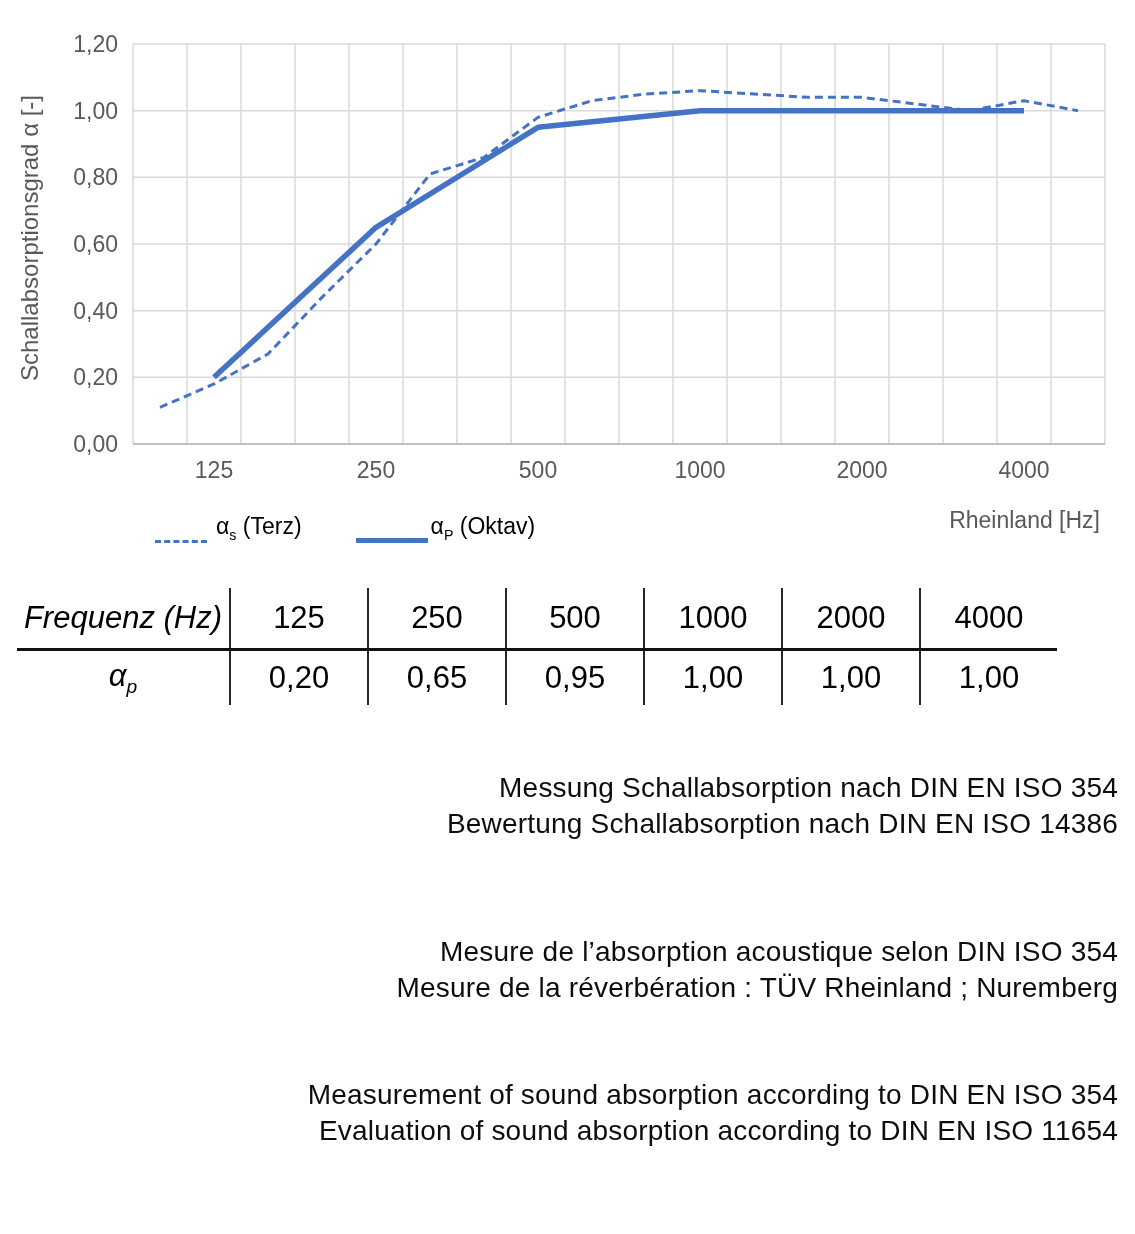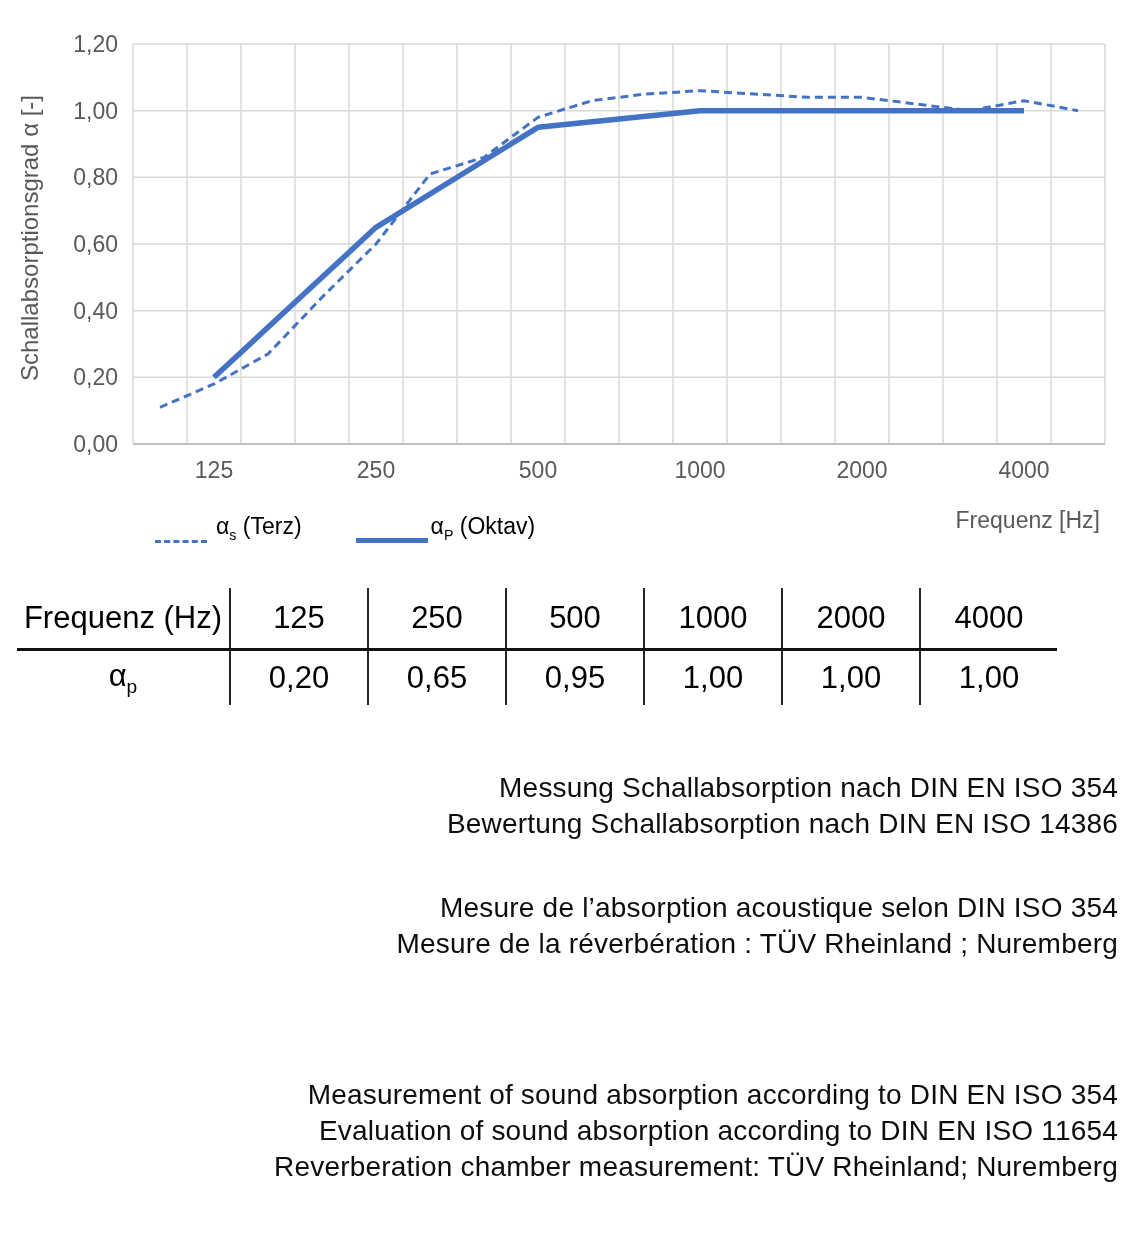--- a/index.html
+++ b/index.html
@@ -25,30 +25,30 @@
     position:absolute; top:506px; right:35px;
     font-size:23px; color:#595959; line-height:28px;
   }
 
   .data-table {
     position:absolute; top:588px; left:17px; width:1040px;
     border-collapse:collapse; table-layout:fixed;
     font-size:31px; color:#000; text-align:center;
   }
   .data-table td { border-left:2px solid #262626; height:56px; vertical-align:middle; }
-  .data-table td:first-child { border-left:none; }
+  .data-table td:first-child { border-left:none;font-style:italic; }
   .data-table tr.header-row td { border-bottom:3px solid #111111; height:61px; }
 
   .notes {
     position:absolute; right:17px; left:0;
     text-align:right; font-size:28px; line-height:36px;
     color:#0d0d0d; letter-spacing:0.2px;
   }
   .notes-de { top:770px;padding-left:9px; }
-  .notes-fr { top:890px;margin-left:28px; }
+  .notes-fr { top:934px;margin-left:28px; }
   .notes-en { top:1077px; }
 </style>
 </head>
 <body>
 
 <div class="page">
 
   <svg class="chart-svg" width="1135" height="500" viewBox="0 0 1135 500">
     <g id="grid">
         <line x1="133" y1="44" x2="133" y2="444" stroke="#D9D9D9" stroke-width="1.5"></line>
@@ -105,21 +105,21 @@
       <span class="swatch-dashed"></span>
       <span><span>α</span><sub>s</sub><span> (Terz)</span></span>
     </div>
     <div class="legend-spacer"></div>
     <div class="legend-item">
       <span class="swatch-solid"></span>
       <span><span>α</span><sub>P</sub><span> (Oktav)</span></span>
     </div>
   </div>
 
-  <div class="freq-axis-label">Frequenz [Hz]</div>
+  <div class="freq-axis-label">Rheinland [Hz]</div>
 
   <table class="data-table">
     <colgroup>
       <col style="width:213px">
         <col style="width:138px">
         <col style="width:138px">
       <col style="width:138px">
         <col style="width:138px">
         <col style="width:138px">
         <col style="width:137px">
@@ -150,16 +150,15 @@
     <div>Messung Schallabsorption nach DIN EN ISO 354</div>
     <div>Bewertung Schallabsorption nach DIN EN ISO 14386</div>
   </div>
   <div class="notes notes-fr">
     <div>Mesure de l’absorption acoustique selon DIN ISO 354</div>
     <div>Mesure de la réverbération : TÜV Rheinland ; Nuremberg</div>
   </div>
   <div class="notes notes-en">
     <div>Measurement of sound absorption according to DIN EN ISO 354</div>
     <div>Evaluation of sound absorption according to DIN EN ISO 11654</div>
-    <div>Reverberation chamber measurement: TÜV Rheinland; Nuremberg</div>
   </div>
 
 </div>
 
 </body></html>

